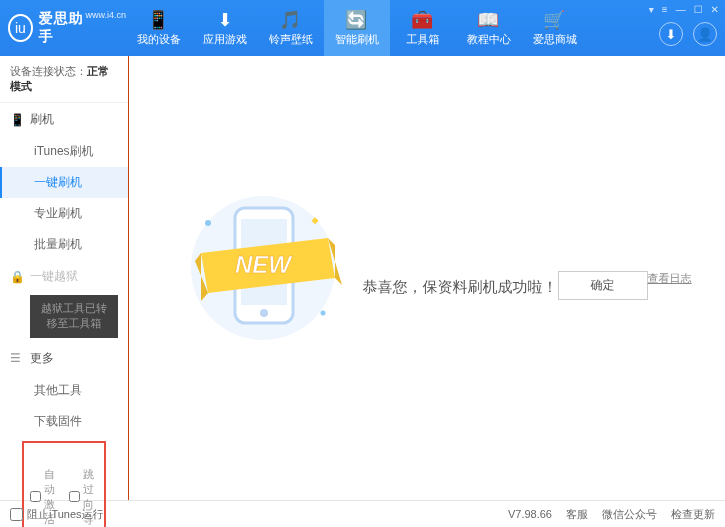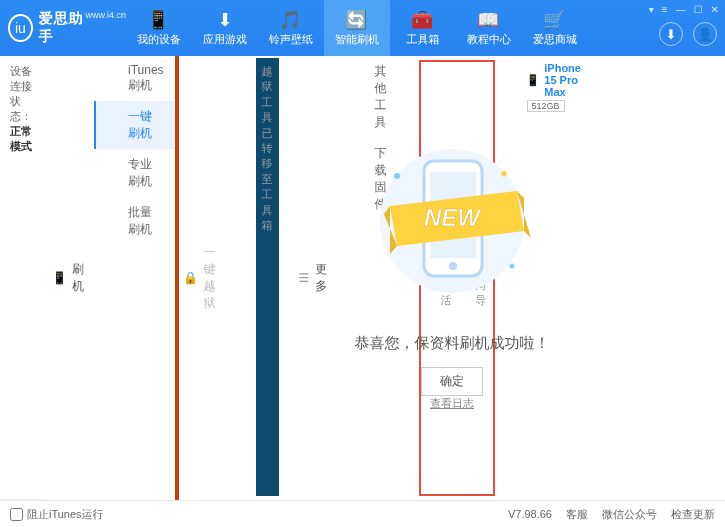--- a/index.html
+++ b/index.html
@@ -12,38 +12,38 @@
 .logo-sub{font-size:9px;opacity:.85}
 .nav{display:flex;height:100%}
 .nav-item{width:66px;height:56px;display:flex;flex-direction:column;align-items:center;justify-content:center;cursor:pointer;font-size:11px;color:#fff}
 .nav-item .nicon{font-size:18px;margin-bottom:2px;height:20px;display:flex;align-items:center}
 .nav-item.active{background:#4ea3f6}
 .header-right{position:absolute;right:8px;top:0;display:flex;align-items:center;height:56px;gap:10px}
 .win-btns{position:absolute;right:6px;top:4px;display:flex;gap:8px;font-size:10px;color:#cfe5fb}
 .win-btns span{cursor:pointer}
 .circle-btn{width:24px;height:24px;border:1px solid rgba(255,255,255,.6);border-radius:50%;display:flex;align-items:center;justify-content:center;font-size:13px;cursor:pointer;margin-top:12px}
 .main{display:flex;height:444px}
-.sidebar{width:179px;border-right:4px solid #c2410c;display:flex;flex-direction:row;font-size:12px;color:#555}
+.sidebar{width:129px;border-right:1px solid #c2410c;display:flex;flex-direction:column;font-size:12px;color:#555}
 .status-bar{padding:8px 10px;border-bottom:1px solid #eee;font-size:11px;color:#666}
 .status-bar b{color:#333}
 .section-head{display:flex;align-items:center;padding:8px 10px;font-size:12px;color:#555;gap:6px}
 .section-head .sicon{width:14px;color:#999}
 .menu-item{padding:7px 10px 7px 34px;cursor:pointer;color:#666;font-size:12px}
 .menu-item.active{background:#eaf3fd;color:#1e88f5;border-left:2px solid #1e88f5;padding-left:32px}
-.menu-note{margin:2px 10px 4px 30px;background:#0c4a6e;padding:6px;font-size:11px;color:#999;line-height:1.4;text-align:right}
+.menu-note{margin:2px 10px 4px 30px;background:#404040;padding:6px;font-size:11px;color:#999;line-height:1.4;text-align:center}
 .checkbox-row{border:2px solid #e74c3c;margin:4px 22px;padding:24px 6px;display:flex;gap:10px;font-size:11px}
 .cb{display:flex;align-items:center;gap:3px;color:#999}
 .cb input{width:11px;height:11px}
 .device-box{padding:6px 10px;font-size:11px}
 .device-name{color:#1e88f5;font-weight:bold;display:flex;align-items:center;gap:4px}
 .device-storage{display:inline-block;border:1px solid #ccc;padding:0 4px;font-size:9px;color:#666;margin-top:2px}
-.content{flex:1;display:flex;flex-direction:column;align-items:center;justify-content:center;color:#666}
+.content{flex:1;display:flex;flex-direction:row;align-items:center;justify-content:center;color:#666}
 .phone-svg{margin-top:-10px}
 .success-msg{font-size:15px;color:#555;margin-top:18px}
-.ok-btn{margin-top:14px;border:1px solid #ccc;background:#fff;padding:5px 18px;font-size:12px;cursor:pointer;color:#555}
+.ok-btn{margin-top:14px;border:1px solid #ccc;background:#fff;padding:5px 32px;font-size:12px;cursor:pointer;color:#555}
 .log-link{font-size:11px;color:#888;cursor:pointer;text-decoration:underline}
 .footer{height:27px;border-top:1px solid #e5e5e5;display:flex;align-items:center;font-size:11px;color:#666;padding:0 10px}
 .footer .f-left{display:flex;align-items:center;gap:4px}
 .footer .spacer{flex:1}
 .footer .f-item{margin-left:14px;cursor:pointer}
 </style>
 </head>
 <body>
 
 <div class="header">

